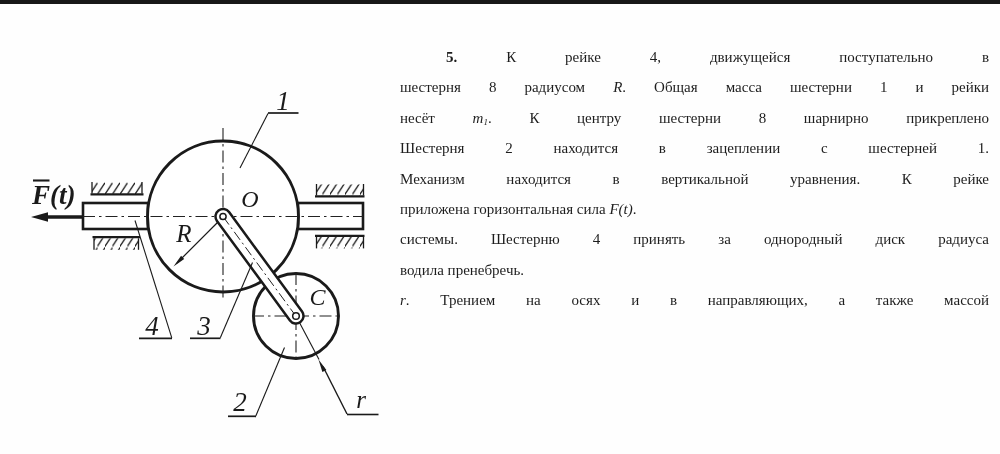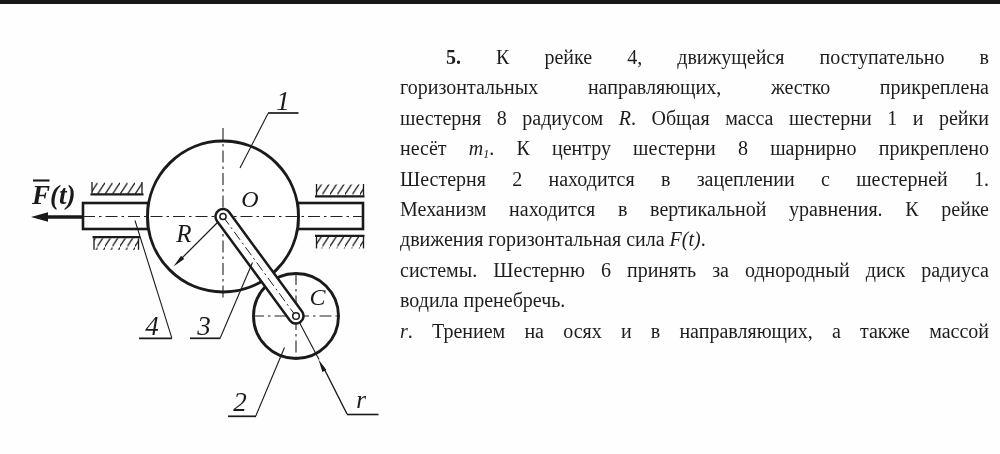--- a/index.html
+++ b/index.html
@@ -1,21 +1,21 @@
 <!DOCTYPE html>
 <html><head>
 <meta charset="utf-8">
 <style>
   html,body{margin:0;padding:0;background:#ffffff;}
   #screen{position:relative;width:1000px;height:454px;background:#fefefe;overflow:hidden;
           font-family:"Liberation Serif",serif;color:#1d1d1d;}
   #topstrip{position:absolute;left:0;top:0;width:1000px;height:4px;}
   #diagram{position:absolute;left:0;top:0;}
   #textblock{position:absolute;left:400px;top:42px;width:589px;
-             font-size:20px;line-height:30.4px;}
+             font-size:15px;line-height:30.4px;}
   .tline{min-height:30.4px;}
   .tline.just{text-align:justify;text-align-last:justify;}
   .tline.ind{text-indent:46px;}
   .tline sub{font-size:0.6em;line-height:0;vertical-align:-0.25em;}
   svg text{font-family:"Liberation Serif",serif;fill:#1a1a1a;}
 </style>
 </head>
 <body>
 
 <div id="screen" style="background: rgb(254, 254, 254);">
@@ -117,23 +117,22 @@
     <text x="204" y="335" font-size="27" font-style="italic" text-anchor="middle">3</text>
     <text x="240" y="410.5" font-size="27" font-style="italic" text-anchor="middle">2</text>
     <text x="250" y="206.5" font-size="24" font-style="italic" text-anchor="middle">O</text>
     <text x="317.5" y="304.5" font-size="24" font-style="italic" text-anchor="middle">C</text>
     <text x="184" y="241.5" font-size="25" font-style="italic" text-anchor="middle">R</text>
     <text x="361" y="407.5" font-size="25" font-style="italic" text-anchor="middle">r</text>
   </svg>
 
   <div id="textblock">
       <div class="tline just ind"><span style="font-weight: bold;">5.</span><span> К рейке 4, движущейся поступательно в</span></div>
-      <div class="tline just"><span>горизонтальных направляющих, жестко прикреплена</span></div>
       <div class="tline just"><span>шестерня 8 радиусом </span><span style="font-style: italic;">R</span><span>. Общая масса шестерни 1 и рейки</span></div>
       <div class="tline just"><span>несёт </span><span style="font-style: italic;">m</span><sub style="font-style: italic;">1</sub><span>. К центру шестерни 8 шарнирно прикреплено</span></div>
       <div class="tline just"><span>Шестерня 2 находится в зацеплении с шестерней 1.</span></div>
       <div class="tline just"><span>Механизм находится в вертикальной уравнения. К рейке</span></div>
-      <div class="tline"><span>движения горизонтальная сила </span><span style="font-style: italic;">F(t)</span><span>.</span></div>
-      <div class="tline just"><span>системы. Шестерню 6 принять за однородный диск радиуса</span></div>
+      <div class="tline"><span>приложена горизонтальная сила </span><span style="font-style: italic;">F(t)</span><span>.</span></div>
+      <div class="tline just"><span>системы. Шестерню 4 принять за однородный диск радиуса</span></div>
       <div class="tline"><span>водила пренебречь.</span></div>
       <div class="tline just"><span style="font-style: italic;">r</span><span>. Трением на осях и в направляющих, а также массой</span></div>
     </div>
 </div>
 
 </body></html>

